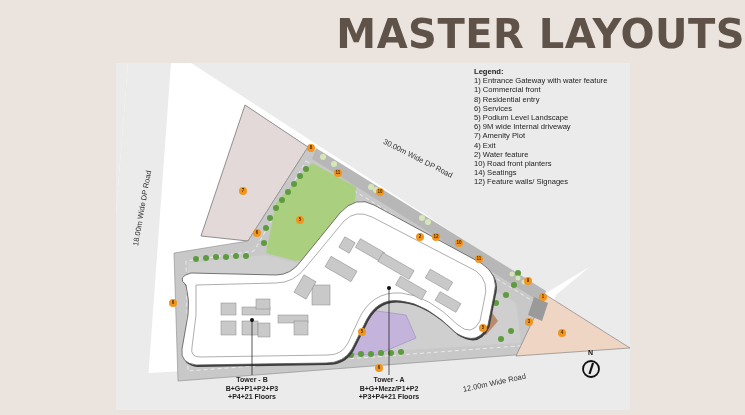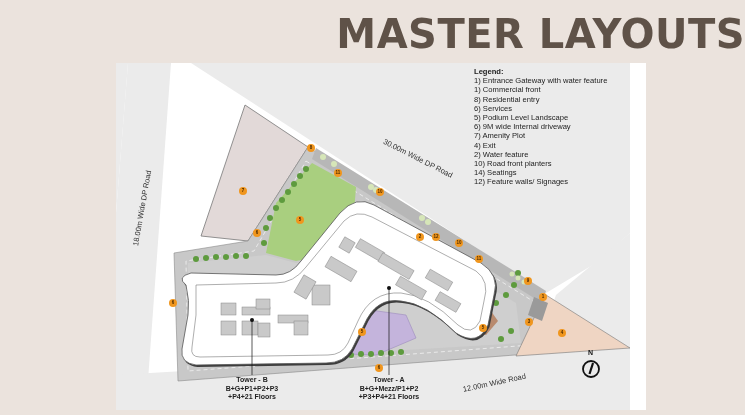--- a/index.html
+++ b/index.html
@@ -17,21 +17,20 @@
     font-size: 40px;
     letter-spacing: 0.5px;
     color: #5f5248;
     line-height: 56px;
   }
   .map-frame {
     position: absolute; left: 116px; top: 63px;
     width: 514px; height: 347px;
     background: #ffffff;
     overflow: hidden;
-    padding-left: 16px;
   }
   .map-frame svg { position: absolute; left: 0; top: 0; }
   .legend {
     position: absolute; left: 358px; top: 4px;
     font-size: 7.6px; color: #222; line-height: 9.2px;
   }
   .legend .legend-title { font-weight: bold; }
   .tower-label {
     position: absolute; font-size: 7px; font-weight: bold; color: #222;
     text-align: center; line-height: 8.5px;

